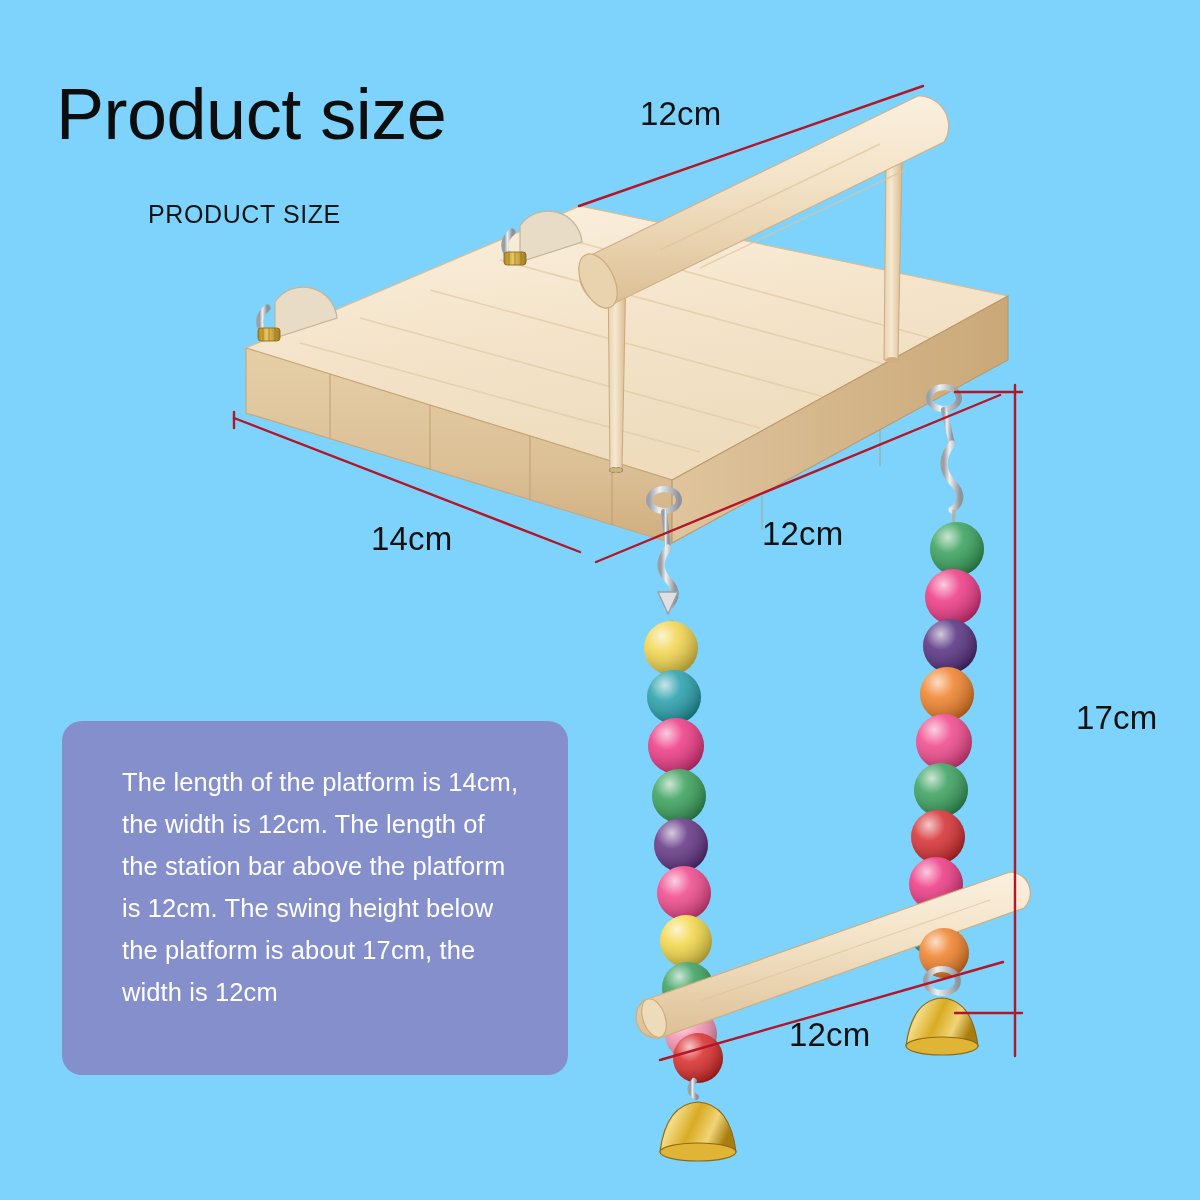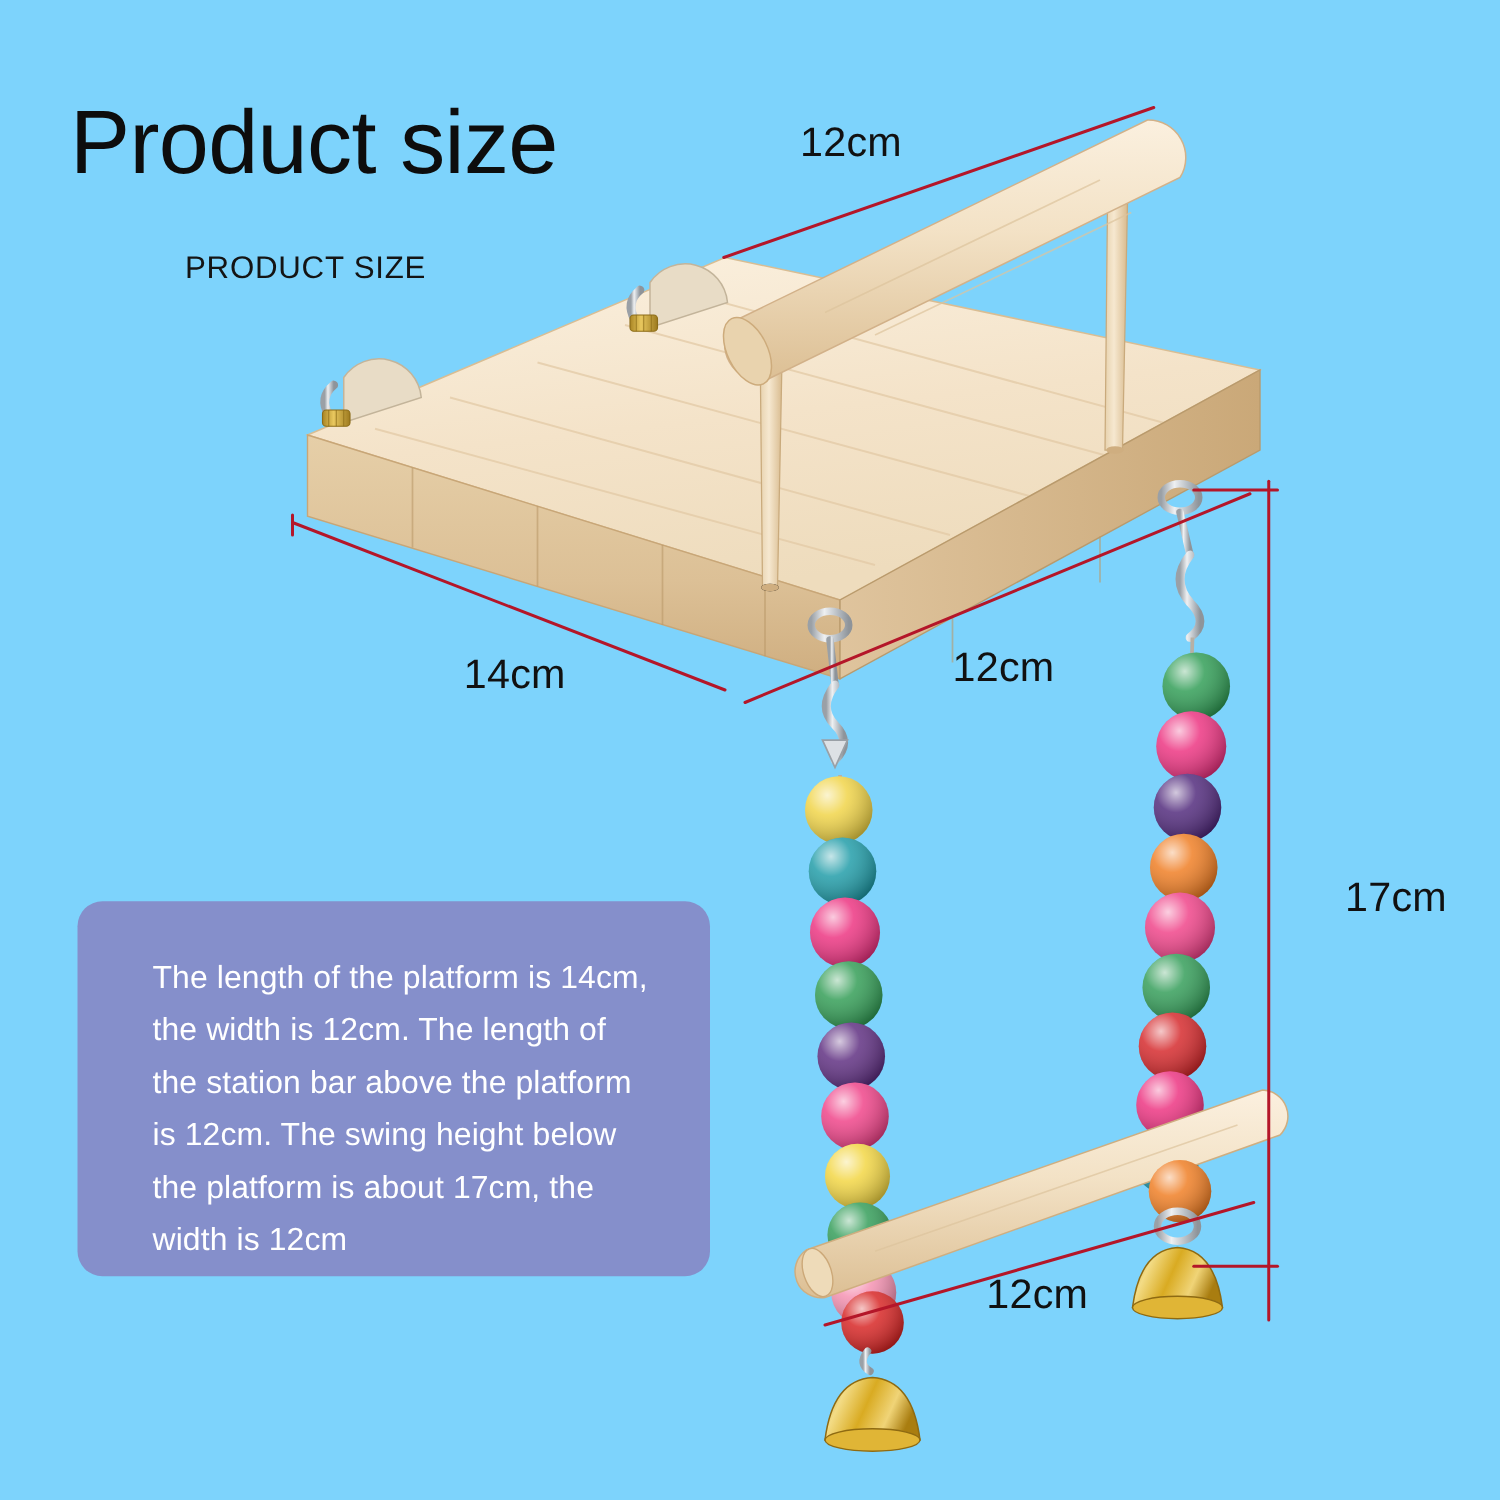--- a/index.html
+++ b/index.html
@@ -42,21 +42,21 @@
     letter-spacing: 0.6px;
     color: #141414;
     white-space: nowrap;
   }
   
   .callout {
     position: absolute;
     left: 62px;
     top: 721px;
     width: 506px;
-    height: 300px;
+    height: 354px;
     background: #858fcb;
     border-radius: 20px;
     box-sizing: border-box;
     padding: 40px 44px 0 60px;
   }
   .callout-text {
     color: #ffffff;
     font-size: 25.5px;
     line-height: 42px;
     font-weight: 400;

